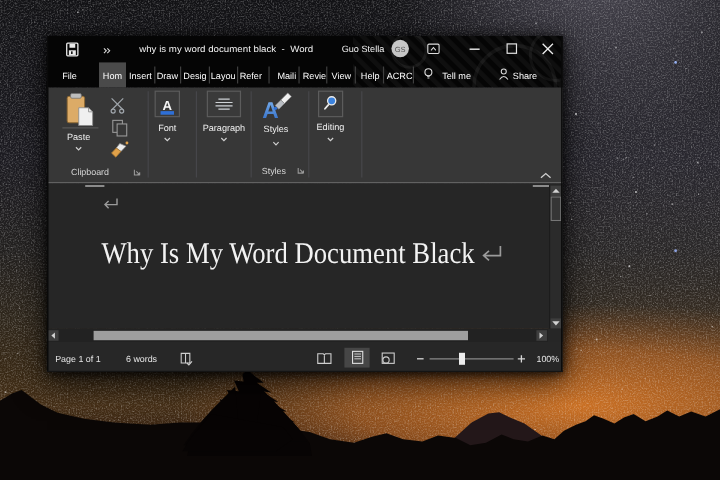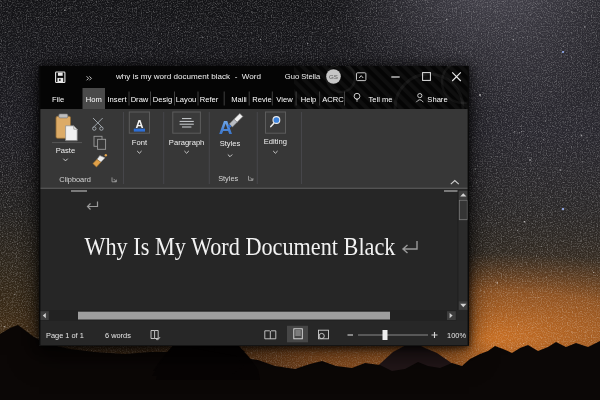--- a/index.html
+++ b/index.html
@@ -1,18 +1,18 @@
 <!DOCTYPE html>
 <html><head><meta charset="utf-8">
 <style>
 html,body{margin:0;padding:0;width:600px;height:400px;overflow:hidden;background:#17171b;
 font-family:"Liberation Sans",sans-serif;}
 #bg{position:absolute;left:0;top:0;}
 #win{position:absolute;left:39px;top:30px;width:430px;height:280px;
-box-shadow:0 9px 26px rgba(0,0,0,.62),0 0 12px rgba(0,0,0,.5),0 2px 6px rgba(0,0,0,.55);margin-top:36px;}
+box-shadow:0 9px 26px rgba(0,0,0,.62),0 0 12px rgba(0,0,0,.5),0 2px 6px rgba(0,0,0,.55);}
 </style></head>
 <body>
 <svg id="bg" width="600" height="400" viewBox="0 0 600 400">
 <defs>
 <linearGradient id="sky" x1="0" y1="0" x2="0" y2="1">
 <stop offset="0" stop-color="#131316"></stop>
 <stop offset="0.33" stop-color="#1d1c22"></stop>
 <stop offset="0.52" stop-color="#232120"></stop>
 <stop offset="0.66" stop-color="#2f271c"></stop>
 <stop offset="0.78" stop-color="#3a2a16"></stop>

